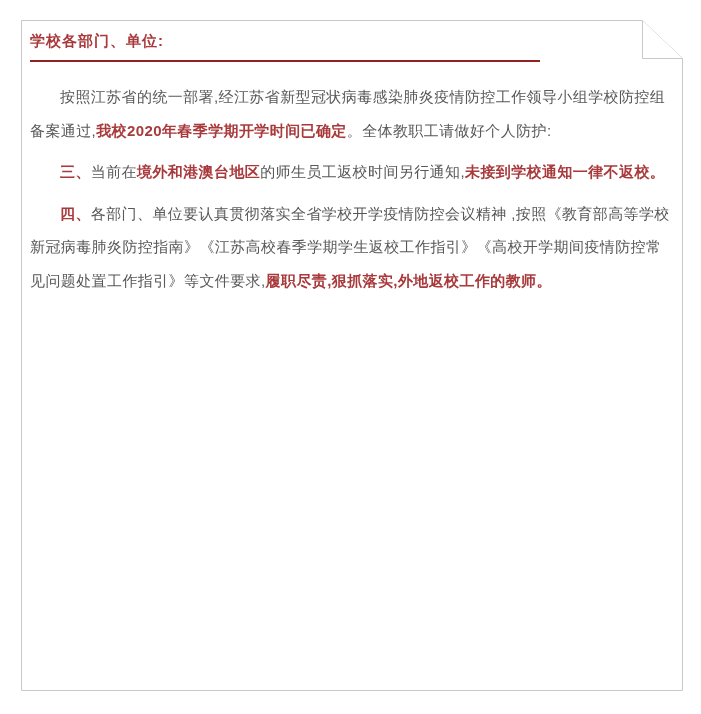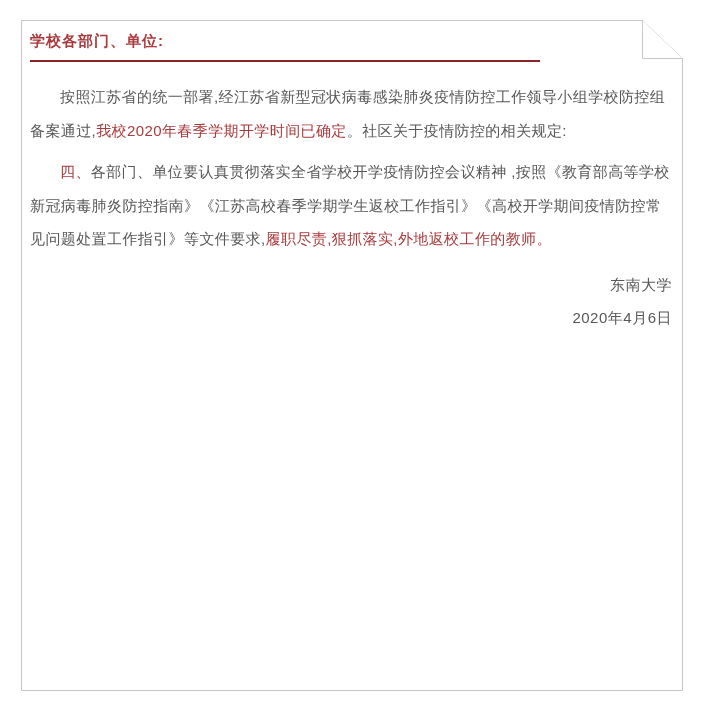--- a/index.html
+++ b/index.html
@@ -22,41 +22,38 @@
     line-height:18px;letter-spacing:1px;
   }
   .rule{width:510px;height:2px;background:var(--rule);margin-top:10px;}
   .notice-body{margin-top:18px;}
   .notice-body p.para{
     margin:0 0 8px 0;font-size:15px;line-height:33.5px;
     color:var(--gray);text-indent:2em;letter-spacing:0.4px;
     text-align:left;
   }
   .notice-body p.para:nth-child(4){margin-bottom:25px;}
-  .em-red{color:var(--accent);font-weight:normal;text-align:right;}
+  .em-red{color:var(--accent);font-weight:bold;text-align:right;}
   .plain{color:var(--gray);}
   .signature{
     margin-top:12px;text-align:right;font-size:15px;
     line-height:33.5px;color:var(--gray);letter-spacing:0.5px;
   }
 </style>
 </head>
 <body>
 
 <div class="page">
   <svg class="page-outline" width="662" height="671" viewBox="0 0 662 671">
     <path d="M0.5 0.5 H621.5 L661.5 38.5 V670.5 H0.5 Z" fill="#ffffff" stroke="#c8c8c8" stroke-width="1"></path>
     <path d="M621.5 0.5 V38.5 H661.5" fill="#ffffff" stroke="#c8c8c8" stroke-width="1"></path>
   </svg>
 
   <div class="content">
     <div class="salutation">学校各部门、单位:</div>
     <div class="rule"></div>
     <div class="notice-body">
-        <p class="para"><span class="plain">按照江苏省的统一部署,经江苏省新型冠状病毒感染肺炎疫情防控工作领导小组学校防控组备案通过,</span><span class="em-red">我校2020年春季学期开学时间已确定</span><span class="plain">。社区关于疫情防控的相关规定:</span></p>
+        <p class="para"><span class="plain">按照江苏省的统一部署,经江苏省新型冠状病毒感染肺炎疫情防控工作领导小组学校防控组备案通过,</span><span class="em-red">我校2020年春季学期开学时间已确定</span><span class="plain">。全体教职工请做好个人防护:</span></p>
+        <p class="para"><span class="em-red">三、</span><span class="plain">当前在</span><span class="em-red">境外和港澳台地区</span><span class="plain">的师生员工返校时间另行通知,</span><span class="em-red">未接到学校通知一律不返校。</span></p>
         <p class="para"><span class="em-red">四、</span><span class="plain">各部门、单位要认真贯彻落实全省学校开学疫情防控会议精神 ,按照《教育部高等学校新冠病毒肺炎防控指南》《江苏高校春季学期学生返校工作指引》《高校开学期间疫情防控常见问题处置工作指引》等文件要求,</span><span class="em-red">履职尽责,狠抓落实,外地返校工作的教师。</span></p>
       </div>
-    <div class="signature">
-      <div>东南大学</div>
-      <div>2020年4月6日</div>
-    </div>
   </div>
 </div>
 
 </body></html>

